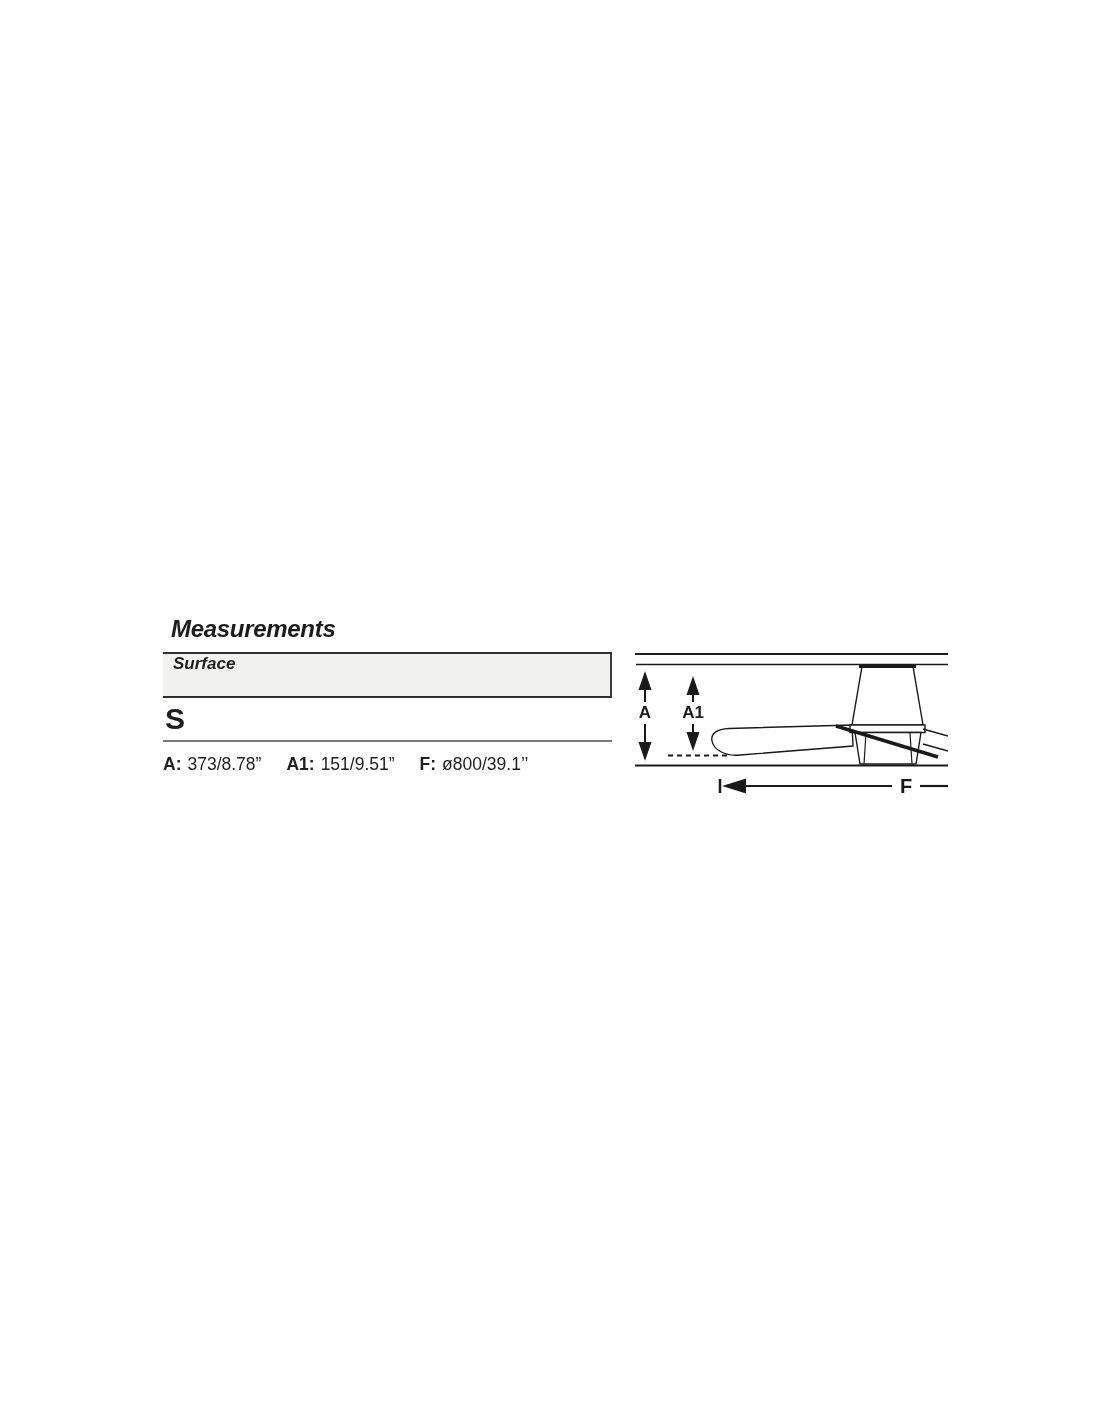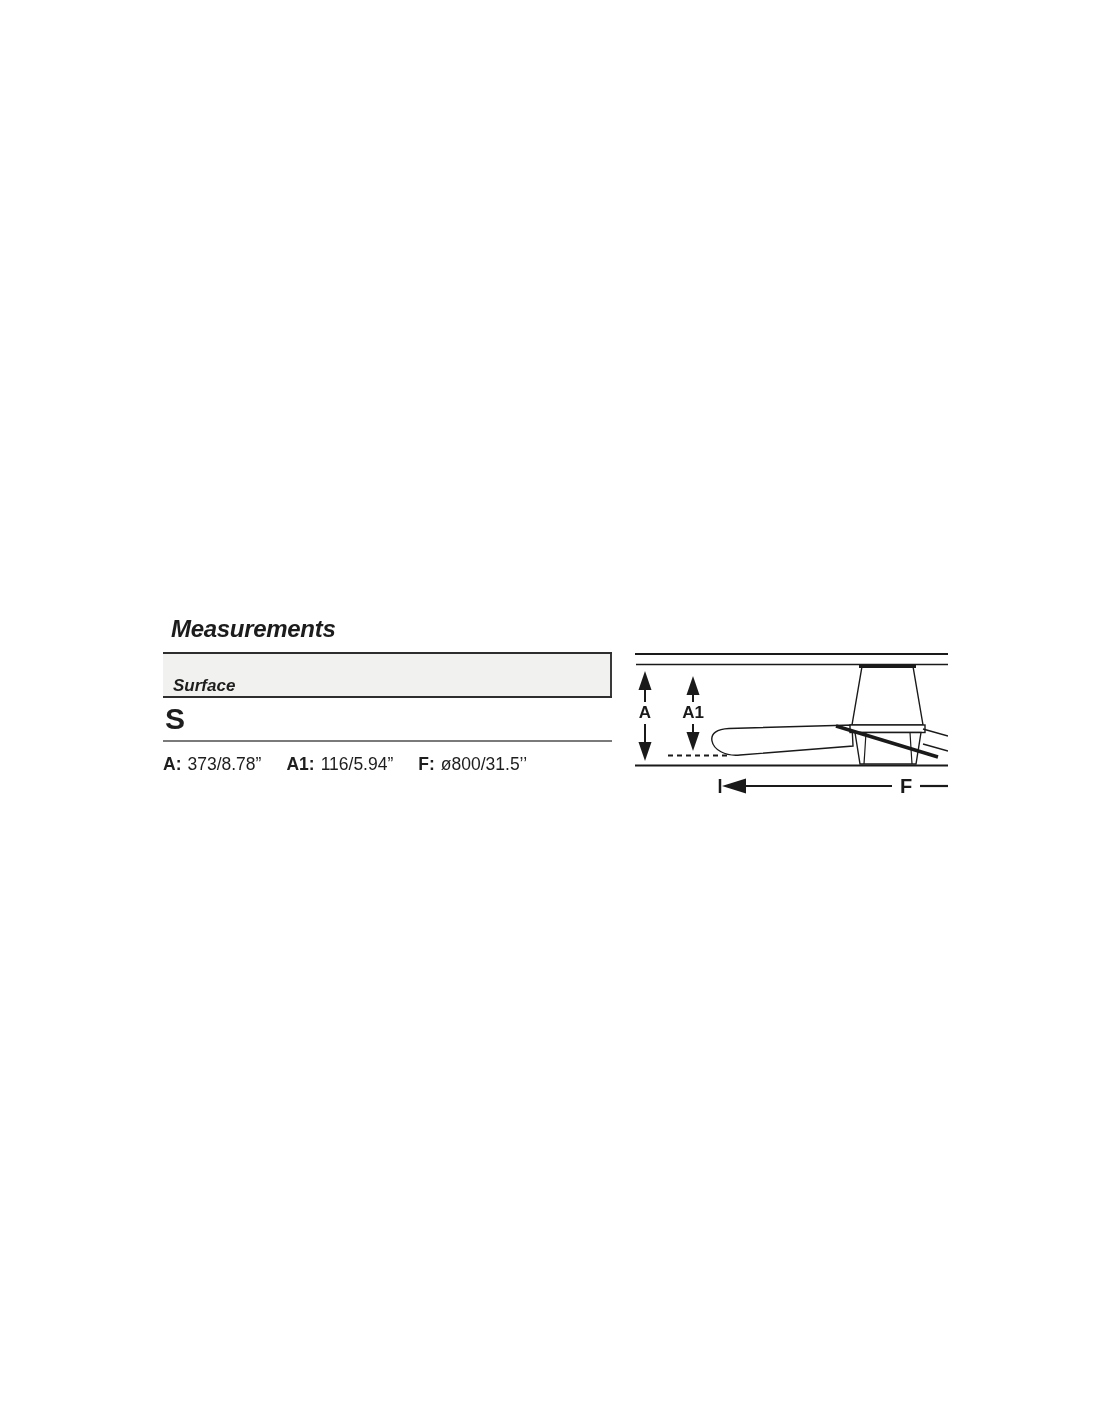--- a/index.html
+++ b/index.html
@@ -30,21 +30,21 @@
     top: 652px;
     width: 449px;
   }
   .rule-dark { height: 2px; background: #2e2e2e; }
   .rule-gray { height: 2px; background: #7a7a7a; }
   .header-row {
     height: 42px;
     background: #f1f1ef;
     border-right: 2px solid #3a3a3a;
     display: flex;
-    align-items: flex-end;
+    align-items: flex-start;
     padding-left: 10px;
     box-sizing: border-box;
     font-size: 17px;
     font-weight: bold;
     font-style: italic;
     color: #1e1e1e;
   }
   .model-row {
     height: 42px;
     display: flex;
@@ -95,25 +95,25 @@
       <span>S</span>
     </div>
     <div class="rule-gray"></div>
     <div class="specs-row">
       <span class="spec-item">
         <span class="spec-label">A:</span>
         <span class="spec-value">373/8.78”</span>
       </span>
       <span class="spec-item">
         <span class="spec-label">A1:</span>
-        <span class="spec-value">116/5.94”</span>
+        <span class="spec-value">151/9.51”</span>
       </span>
       <span class="spec-item">
         <span class="spec-label">F:</span>
-        <span class="spec-value">ø800/31.5’’</span>
+        <span class="spec-value">ø800/39.1’’</span>
       </span>
     </div>
   </div>
 
   <svg class="diagram-svg" viewBox="0 0 380 160">
     <g stroke="#1a1a1a" fill="none">
 
       <line x1="5" y1="9" x2="318" y2="9" stroke-width="2.2"></line>
       <line x1="6" y1="19.5" x2="318" y2="19.5" stroke-width="1.6"></line>
 

